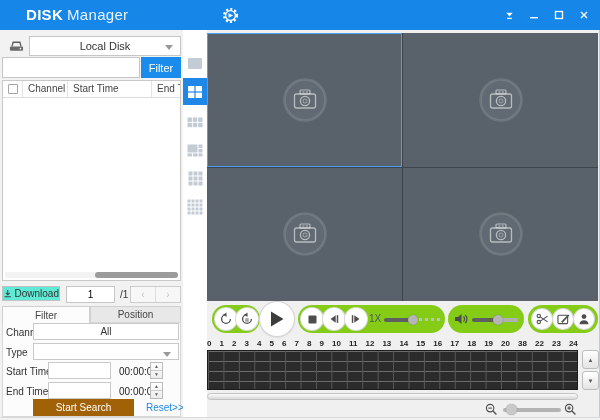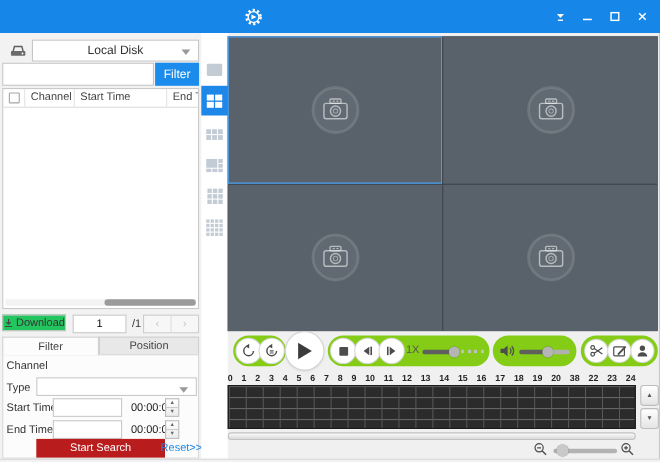--- a/index.html
+++ b/index.html
@@ -34,42 +34,42 @@
   .checkbox { width:10px; height:10px; border:1px solid #a5a5a5; background:#fdfdfd; border-radius:1px; }
   .th { padding-left:5px; height:100%; line-height:16px; border-right:1px solid #e3e3e3; overflow:hidden; flex:0 0 auto; }
   .th.col0 { width:45px; }
   .th.col1 { width:84px; }
   .th.col2 { width:40px; border-right:none; }
   .table-body { height:158px; }
   .hscroll { position:absolute; left:2px; right:2px; bottom:2px; height:6px; background:#f3f3f3; }
   .hscroll .thumb { position:absolute; left:52%; right:0; top:0; bottom:0; background:#9b9b9b; border-radius:3px; }
 
   .pager-row { position:absolute; top:256px; left:2px; width:179px; height:17px; font-size:10px; color:#333; }
-  .download-btn { position:absolute; left:0; top:0; width:58px; height:15px; border:1px solid #c2c2c2; background:#22c55e; display:flex; align-items:center; justify-content:center; gap:2px; font-size:10px; color:#333; }
+  .download-btn { position:absolute; left:0; top:0; width:58px; height:15px; border:1px solid #c2c2c2; background:#5eead4; display:flex; align-items:center; justify-content:center; gap:2px; font-size:10px; color:#333; }
   .page-input { position:absolute; left:64px; top:0; width:49px; height:17px; border:1px solid #c6c6c6; background:#fff; text-align:center; font-size:10px; outline:none; }
   .page-total { position:absolute; left:118px; top:3px; }
   .pager-nav { position:absolute; right:0; top:0; width:51px; height:17px; border:1px solid #ccc; background:#f7f7f7; display:flex; }
   .pager-nav .nav { flex:1; display:flex; align-items:center; justify-content:center; color:#c4c4c4; font-size:10px; }
   .pager-nav .nav:first-child { border-right:1px solid #ddd; }
 
   .tab { position:absolute; top:276px; height:17px; font-size:10px; color:#444; display:flex; align-items:center; justify-content:center; }
   .tab-filter { left:2px; width:88px; background:#fcfcfc; border:1px solid #d0d0d0; border-bottom:none; z-index:2; }
   .tab-position { left:90px; width:91px; background:#e8e8e8; border:1px solid #d0d0d0; }
   .form-panel { position:absolute; top:292px; left:2px; right:2px; bottom:3px; background:#fcfcfc; border:1px solid #d8d8d8; }
 
   .form-label { position:absolute; left:6px; font-size:10px; color:#333; }
   .f-input { position:absolute; border:1px solid #c9c9c9; background:#fff; font-size:10px; color:#333; outline:none; }
   .channel-input { left:33px; top:293px; width:146px; height:17px; text-align:center; }
   .type-dropdown { position:absolute; left:33px; top:313px; width:146px; height:17px; border:1px solid #c9c9c9; background:#fff; }
   .time-input { left:48px; width:63px; height:17px; padding:0 3px; }
   .time-text { position:absolute; left:119px; font-size:10px; color:#222; }
   .spinner { position:absolute; left:150px; width:13px; height:17px; border:1px solid #bbb; background:linear-gradient(#fff,#ececec); display:flex; flex-direction:column; }
   .spinner span { flex:1; display:flex; align-items:center; justify-content:center; font-size:5px; color:#666; line-height:1; }
   .spinner span:first-child { border-bottom:1px solid #ccc; }
-  .start-search-btn { position:absolute; left:33px; top:369px; width:117px; height:17px; background:#b91c1c; border:none; color:#fff; font-size:10px; font-family:inherit; }
+  .start-search-btn { position:absolute; left:33px; top:369px; width:101px; height:17px; background:#a16207; border:none; color:#fff; font-size:10px; font-family:inherit; }
   .reset-link { position:absolute; left:146px; top:372px; font-size:10px; color:#1e88e8; }
 
   
   .layout-strip { position:absolute; top:30px; left:183px; width:24px; bottom:0; background:#fff; }
   .layout-item { position:absolute; left:0; width:24px; height:24px; display:flex; align-items:center; justify-content:center; }
   .layout-item svg { display:block; }
   .layout-item .cell { fill:#c3ccd5; }
   .layout-item.selected { background:#1e88e8; height:27px; }
   .layout-item.selected .cell { fill:#fff; }
   .li-1 { top:21px; } .li-2 { top:48px; } .li-3 { top:80px; } .li-4 { top:108px; } .li-5 { top:136px; } .li-6 { top:165px; }
@@ -125,20 +125,23 @@
   .zoom-track { position:absolute; top:8px; left:0; right:0; height:4px; background:#b3b3b3; border-radius:2px; }
   .zoom-thumb { position:absolute; top:4px; left:calc(var(--pct,8%) - 2px); width:11px; height:11px; border-radius:50%; background:#c9c9c9; box-shadow:0 0 1px rgba(0,0,0,.45); }
   .bottom-strip { position:absolute; left:0; right:0; top:417px; height:3px; background:#f2f2f2; border-top:1px solid #d9d9d9; }
 </style>
 </head>
 <body>
 
 <div id="app">
 
   <div class="titlebar">
+    <div class="title">
+      <span class="bold">DISK</span><span class="light">Manager</span>
+    </div>
     <div class="gear">
       <svg width="19" height="19" viewBox="0 0 24 24">
         <circle cx="12" cy="12" r="8" fill="none" stroke="#fff" stroke-width="3" stroke-dasharray="2.6 2.6"></circle>
         <circle cx="12" cy="12" r="6.2" fill="none" stroke="#fff" stroke-width="1.6"></circle>
         <path d="M9.5 9.2 L15.4 12 L9.5 14.8 Z" fill="#fff"></path>
       </svg>
     </div>
     <div class="win-controls">
       <div class="win-btn">
         <svg width="11" height="11" viewBox="0 0 12 12">
@@ -215,20 +218,21 @@
         <span class="nav">‹</span>
         <span class="nav">›</span>
       </div>
     </div>
 
     <div class="tab tab-position">Position</div>
     <div class="tab tab-filter">Filter</div>
     <div class="form-panel"></div>
 
     <span class="form-label" style="top:297px;">Channel</span>
+    <input class="f-input channel-input" type="text" value="All" style="">
 
     <span class="form-label" style="top:317px;">Type</span>
     <div class="type-dropdown">
       <span class="caret-down"></span>
     </div>
 
     <span class="form-label" style="top:336px;">Start Time</span>
     <input class="f-input time-input" style="top: 332px;" type="text" value="">
     <span class="time-text" style="top:336px;">00:00:00</span>
     <div class="spinner" style="top:332px;">

